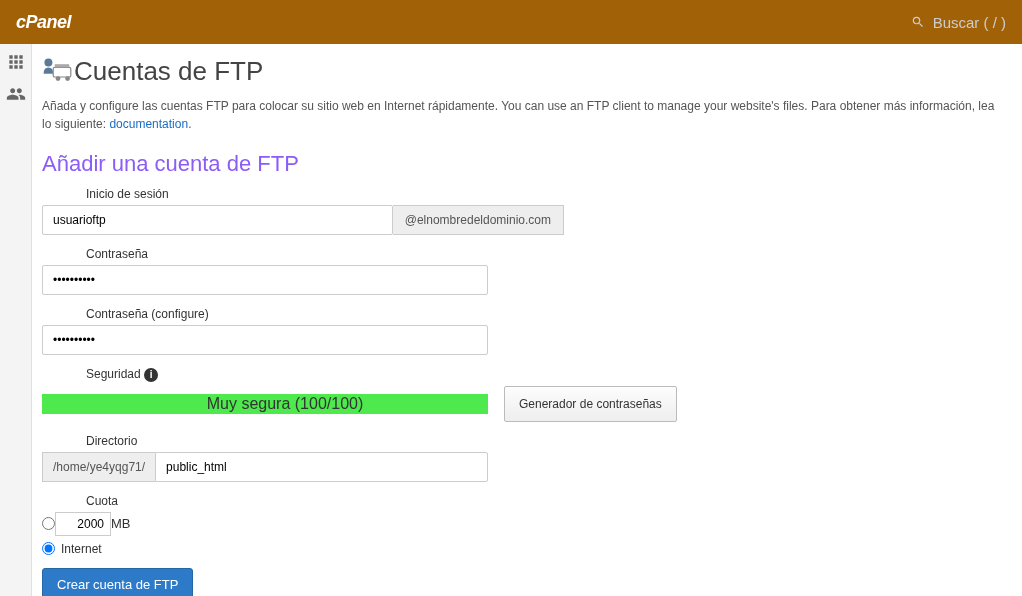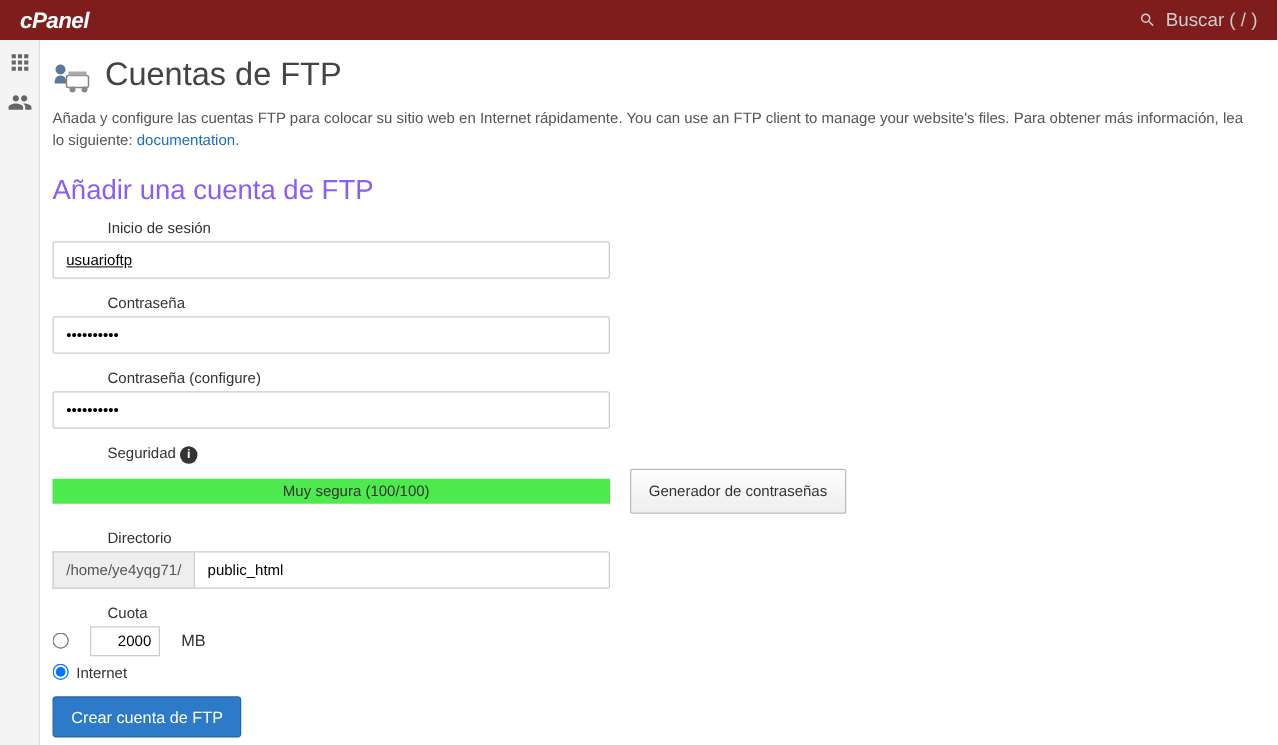--- a/index.html
+++ b/index.html
@@ -1,56 +1,56 @@
 <!DOCTYPE html>
 <html><head>
   <meta charset="utf-8">
   <style>
     * { box-sizing: border-box; margin: 0; padding: 0; }
     body { font-family: -apple-system, BlinkMacSystemFont, "Segoe UI", Arial, sans-serif; font-size: 13px; color: #333; background: #fff; }
     
-    .topbar { background: #7f1d1d; height: 32px; display: flex; align-items: center; padding: 0 16px; justify-content: space-between; }
+    .topbar { background: #a16207; height: 44px; display: flex; align-items: center; padding: 0 16px; justify-content: space-between; }
     .logo { color: #fff; font-style: italic; font-weight: bold; font-size: 18px; letter-spacing: -0.5px; }
     .search-area { display: flex; align-items: center; gap: 8px; color: #ccc; font-size: 15px; }
     .search-area svg { width: 14px; height: 14px; fill: #ccc; }
     
     .main-wrapper { display: flex; }
     .sidebar { width: 32px; background: #f4f4f4; border-right: 1px solid #e0e0e0; padding-top: 8px; display: flex; flex-direction: column; align-items: center; gap: 12px; }
     .sidebar-icon { width: 20px; height: 20px; fill: #666; cursor: pointer; }
     
     .content { flex: 1; padding: 12px 20px 20px 10px; }
     
-    .page-title { display: flex; align-items: flex-end; gap: 10px; font-size: 26px; font-weight: 300; color: #444; margin-bottom: 10px; }
+    .page-title { display: flex; align-items: flex-start; font-size: 26px; font-weight: 300; color: #444; margin-bottom: 10px; }
     .page-title-icon { width: 32px; height: 26px; }
     
     .intro { font-size: 12px; color: #555; margin-bottom: 18px; line-height: 1.5; }
     .intro a { color: #1a6dc5; text-decoration: none; }
     
     .section-title { font-size: 22px; font-weight: 300; color: #8b5cf6; margin-bottom: 10px; }
     
     .form-group { margin-bottom: 12px; }
     .form-label { font-size: 12px; color: #333; display: block; margin-bottom: 4px; margin-left: 44px; }
     
-    .input-group { display: flex; width: 446px; text-decoration: underline; }
+    .input-group { display: flex; width: 522px; }
     .text-input { border: 1px solid #ccc; padding: 6px 10px; font-size: 12px; height: 30px; width: 100%; border-radius: 2px; }
     .input-addon { background: #eee; border: 1px solid #ccc; border-left: none; padding: 6px 12px; font-size: 12px; color: #555; display: flex; align-items: center; white-space: nowrap; }
     .input-prefix { background: #eee; border: 1px solid #ccc; border-right: none; padding: 6px 10px; font-size: 12px; color: #555; display: flex; align-items: center; white-space: nowrap; }
     
     .full-input { width: 446px; }
     
     .strength-row { display: flex; align-items: center; gap: 16px; }
-    .strength-bar { width: 446px; height: 20px; background: #4de94d; text-align: center; font-size: 12px; line-height: 20px; color: #333; padding-left: 40px; }
+    .strength-bar { width: 446px; height: 20px; background: #4de94d; text-align: center; font-size: 16px; line-height: 20px; color: #333; padding-left: 40px; }
     
     .btn { border: 1px solid #bbb; background: linear-gradient(#fdfdfd,#eee); padding: 10px 14px; font-size: 12px; cursor: pointer; border-radius: 2px; color: #333; }
     .btn-primary { background: #2d7ac8; border: 1px solid #2566a8; color: #fff; padding: 8px 14px; font-size: 13px; border-radius: 3px; }
     
     .dir-group { display: flex; width: 446px; }
     .dir-group .text-input { border-radius: 0 2px 2px 0; }
     
-    .quota-mb { display: flex; align-items: center; gap: 17px; margin-bottom: 6px; }
+    .quota-mb { display: flex; align-items: center; gap: 0; margin-bottom: 6px; }
     .quota-input { width: 56px; border: 1px solid #ccc; padding: 4px 6px; font-size: 12px; text-align: right; height: 24px; }
     .radio-row { display: flex; align-items: center; gap: 6px; font-size: 12px; }
     
     .info-icon { display: inline-flex; width: 14px; height: 14px; border-radius: 50%; background: #333; color: #fff; font-size: 10px; font-weight: bold; align-items: center; justify-content: center; font-style: normal; }
   </style>
 </head>
 <body>
 
 <div class="topbar">
   <div class="logo">cPanel</div>
@@ -88,20 +88,21 @@
     <p class="intro">
       <span>Añada y configure las cuentas FTP para colocar su sitio web en Internet rápidamente. You can use an FTP client to manage your website's files. Para obtener más información, lea lo siguiente: </span><a href="#">documentation</a><span>.</span>
     </p>
 
     <h2 class="section-title">Añadir una cuenta de FTP</h2>
 
     <div class="form-group">
       <label class="form-label">Inicio de sesión</label>
       <div class="input-group">
         <input class="text-input" type="text" value="usuarioftp" style="">
+        <span class="input-addon">@elnombredeldominio.com</span>
       </div>
     </div>
 
     <div class="form-group">
       <label class="form-label">Contraseña</label>
       <input class="text-input full-input" type="password" value="••••••••••" style="">
     </div>
 
     <div class="form-group">
       <label class="form-label">Contraseña (configure)</label>

